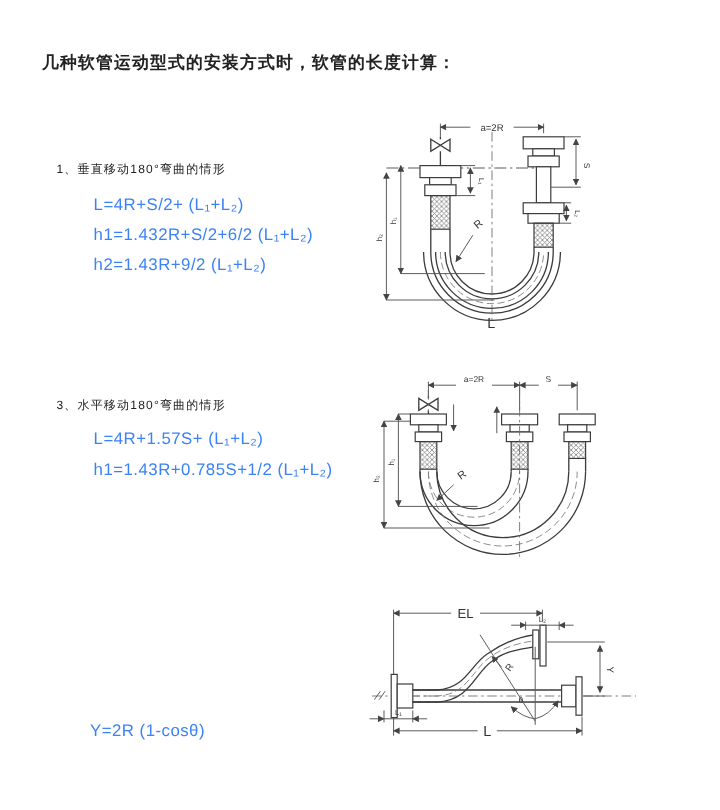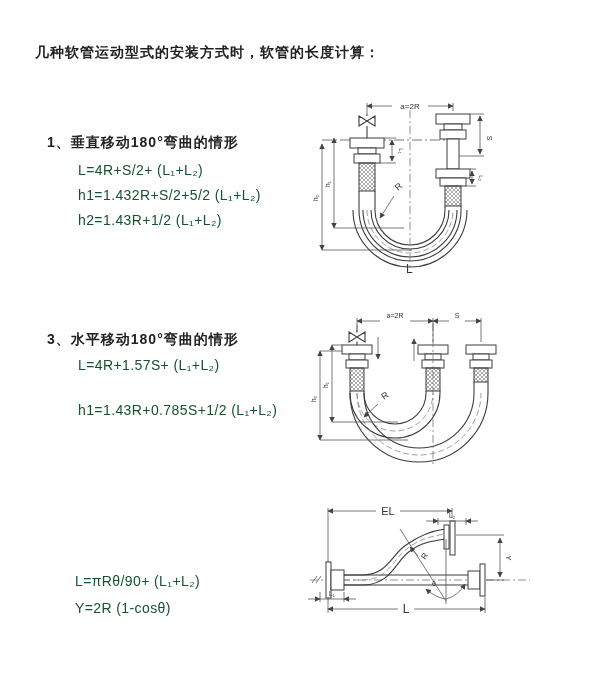--- a/index.html
+++ b/index.html
@@ -4,48 +4,47 @@
 <style>
   html,body{margin:0;padding:0;background:#fff;}
   .page{
     position:relative;width:600px;height:675px;background:#ffffff;overflow:hidden;
     font-family:"Liberation Sans","DejaVu Sans",sans-serif;color:#222;margin-top:22px;
   }
   .doc-title{
     position:absolute;left:35px;top:22px;font-size:14px;font-weight:bold;
     letter-spacing:1px;white-space:nowrap;
   }
-  .sec-heading{position:absolute;font-size:14px;font-weight:bold;letter-spacing:1px;white-space:nowrap;}
-  .formula{position:absolute;font-size:14px;letter-spacing:.4px;white-space:nowrap;color:#14532d;}
+  .sec-heading{position:absolute;font-size:10px;font-weight:normal;letter-spacing:1px;white-space:nowrap;}
+  .formula{position:absolute;font-size:14px;letter-spacing:.4px;white-space:nowrap;color:#3b82f6;}
   .diagram{position:absolute;}
   svg{display:block;}
   svg text{font-family:"Liberation Sans","DejaVu Sans",sans-serif;fill:#333;}
   .ln{stroke:#3c3c3c;stroke-width:1.1;fill:none;}
   .fit{stroke:#3c3c3c;stroke-width:1;fill:#ffffff;}
   .dim{stroke:#555;stroke-width:.8;fill:none;}
   .cl{stroke:#666;stroke-width:.7;fill:none;stroke-dasharray:8 3 2 3;}
   .hcl{stroke:#777;stroke-width:.7;fill:none;stroke-dasharray:6 3;}
 </style>
 </head>
 <body>
 
 <div class="page">
 
   <div class="doc-title">几种软管运动型式的安装方式时，软管的长度计算：</div>
 
   <div class="sec-heading" style="left:47px;top:112px">1、垂直移动180°弯曲的情形</div>
   <div class="formula" style="left:78px;top:140px">L=4R+S/2+ (L₁+L₂)</div>
-  <div class="formula" style="left:78px;top:165px">h1=1.432R+S/2+5/2 (L₁+L₂)</div>
-  <div class="formula" style="left:78px;top:190px">h2=1.43R+1/2 (L₁+L₂)</div>
+  <div class="formula" style="left:78px;top:165px">h1=1.432R+S/2+6/2 (L₁+L₂)</div>
+  <div class="formula" style="left:78px;top:190px">h2=1.43R+9/2 (L₁+L₂)</div>
 
   <div class="sec-heading" style="left:47px;top:309px">3、水平移动180°弯曲的情形</div>
   <div class="formula" style="left:78px;top:335px">L=4R+1.57S+ (L₁+L₂)</div>
-  <div class="formula" style="left:78px;top:380px">h1=1.43R+0.785S+1/2 (L₁+L₂)</div>
-
-  <div class="formula" style="left:75px;top:551px">L=πRθ/90+ (L₁+L₂)</div>
+  <div class="formula" style="left:78px;top:361px">h1=1.43R+0.785S+1/2 (L₁+L₂)</div>
+
   <div class="formula" style="left:75px;top:578px">Y=2R (1-cosθ)</div>
 
   <div class="diagram" style="left:308px;top:70px">
   <svg width="280" height="185" viewBox="0 0 280 185">
     <defs>
       <marker id="a1" viewBox="0 0 10 10" refX="9" refY="5" markerWidth="7" markerHeight="7" orient="auto-start-reverse">
         <path d="M0,0L10,5L0,10z" fill="#444"></path>
       </marker>
       <pattern id="hp1" width="4" height="4" patternUnits="userSpaceOnUse">
         <path d="M0,0L4,4M4,0L0,4" stroke="#888" stroke-width=".7"></path>

